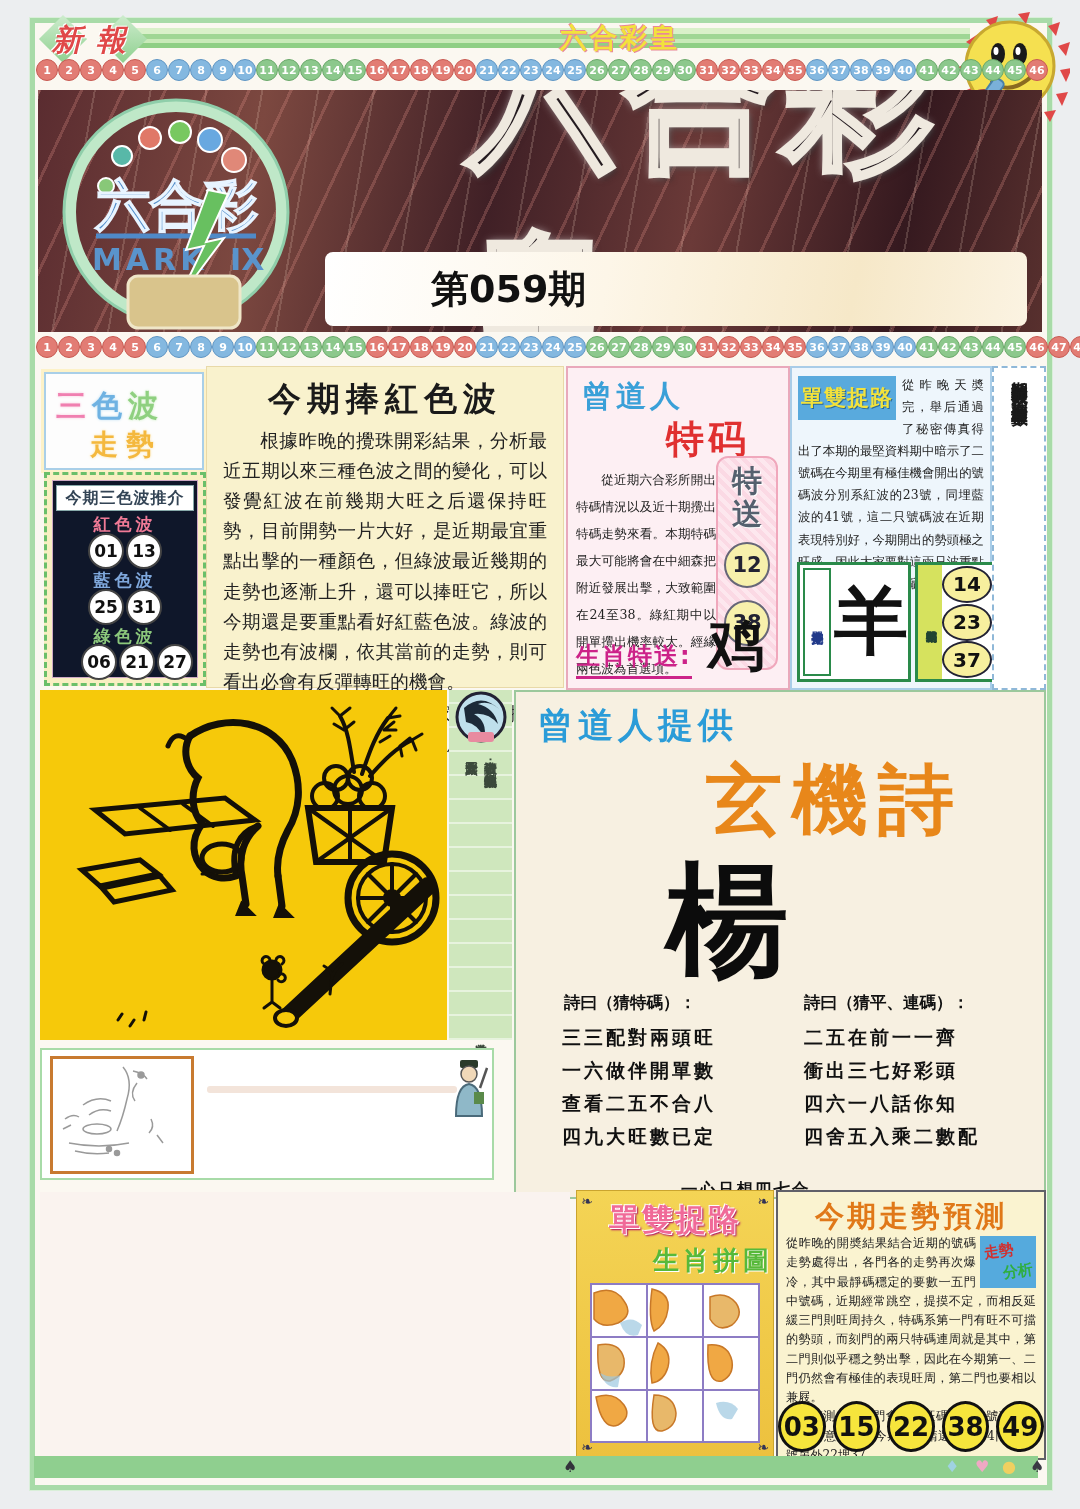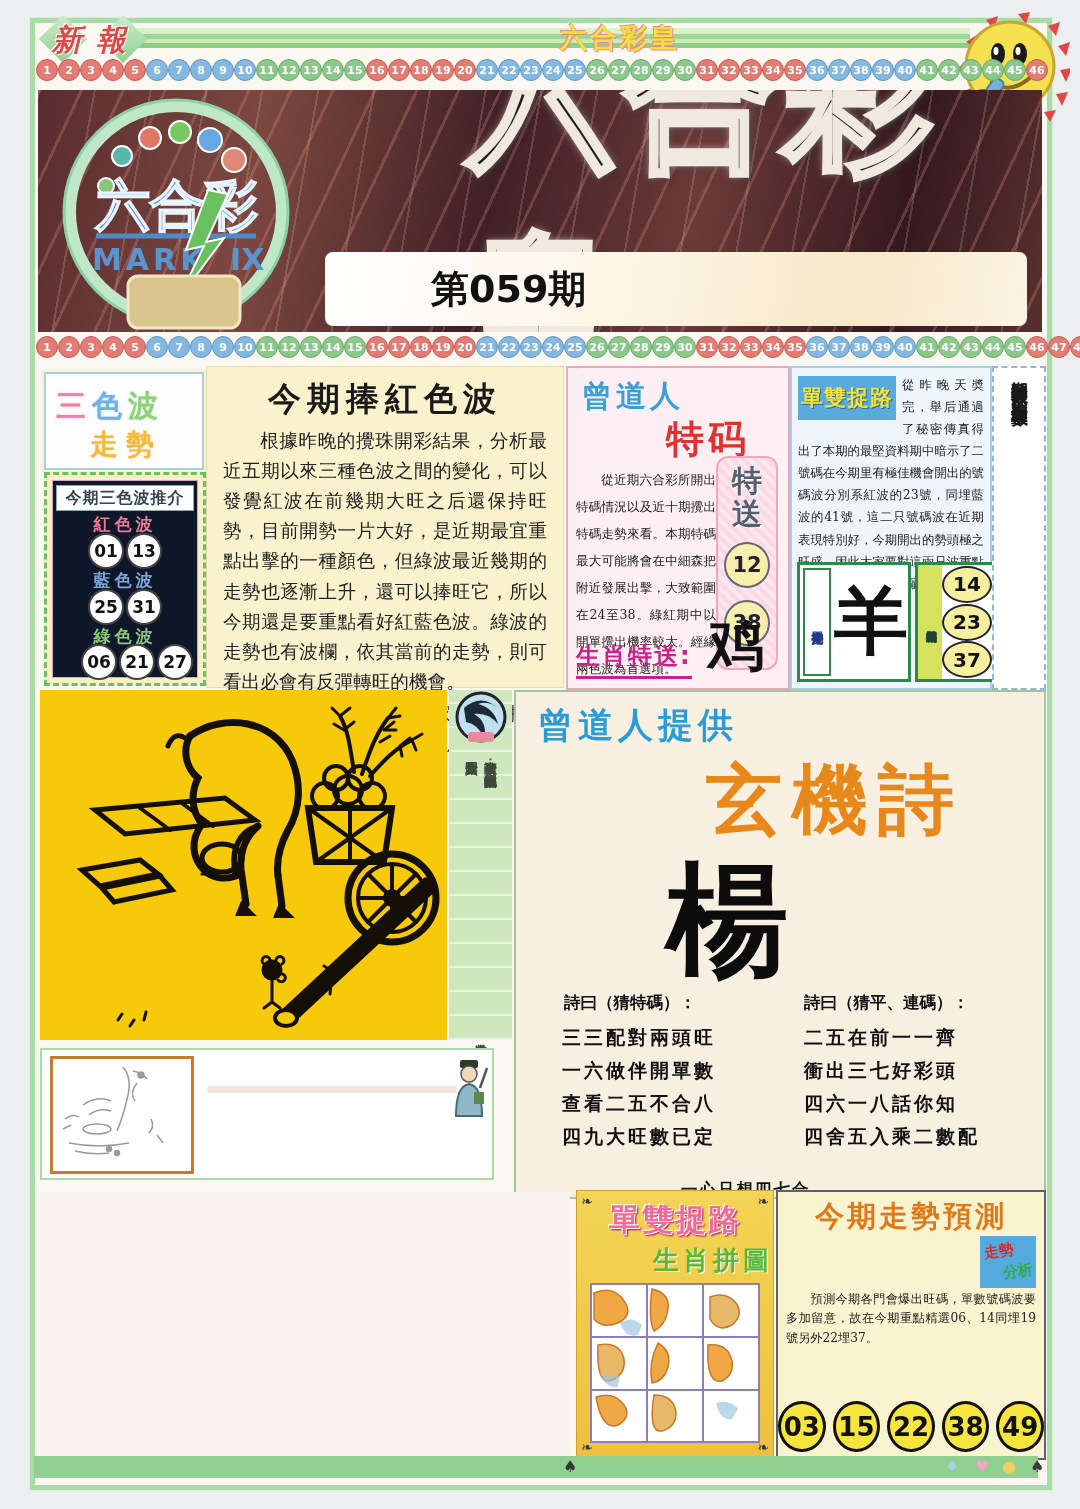--- a/index.html
+++ b/index.html
@@ -548,21 +548,21 @@
   </svg>
 </div>
 
 <div class="abs forecast">
   <div class="fc-title">今期走勢預測</div>
   <div class="fc-body">
     <span class="fc-badge">
       <span class="w1">走勢</span>
       <span class="w2">分析</span>
     </span>
-    <br>
+    <span>從昨晚的開奬結果結合近期的號碼走勢處得出，各門各的走勢再次爆冷，其中最靜碼穩定的要數一五門中號碼，近期經常跳空，提摸不定，而相反延緩三門則旺周持久，特碼系第一門有旺不可擋的勢頭，而刻門的兩只特碼連周就是其中，第二門則似乎穩之勢出擊，因此在今期第一、二門仍然會有極佳的表現旺周，第二門也要相以兼屐。</span><br>
     <span style="display:inline-block;text-indent:2em;">預測今期各門會爆出旺碼，單數號碼波要多加留意，故在今期重點精選06、14同埋19號另外22埋37。</span>
   </div>
   <div class="fc-nums">
     <span class="fnum">03</span>
     <span class="fnum">15</span>
     <span class="fnum">22</span>
     <span class="fnum">38</span>
     <span class="fnum">49</span>
   </div>
 </div>

